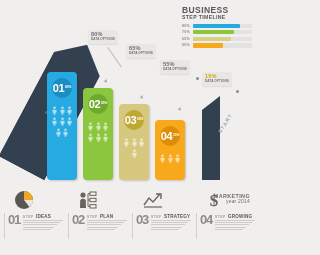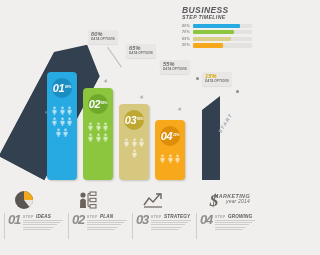--- a/index.html
+++ b/index.html
@@ -2,21 +2,21 @@
 <html><head>
 <meta charset="utf-8">
 <style>
   html,body{margin:0;padding:0;}
   body{
     width:256px;height:255px;overflow:hidden;
     background:#f0efed;
     font-family:"Liberation Sans", sans-serif;
     position:relative;
   }
-  .stage{position:absolute;inset:0;font-style:italic;}
+  .stage{position:absolute;inset:0;}
 
   
   .legend{position:absolute;right:4px;top:6px;width:70px;}
   .legend-title{
     text-align:left;color:#59595b;line-height:1;
   }
   .legend-title .t1{
     display:block;font-size:8.5px;font-weight:bold;letter-spacing:.4px;
   }
   .legend-title .t2{

